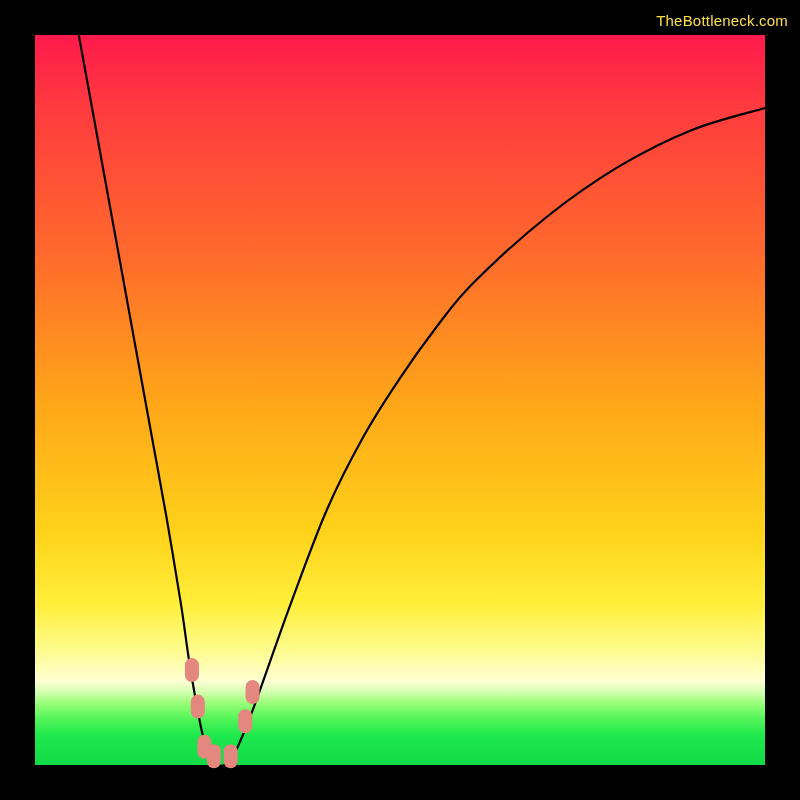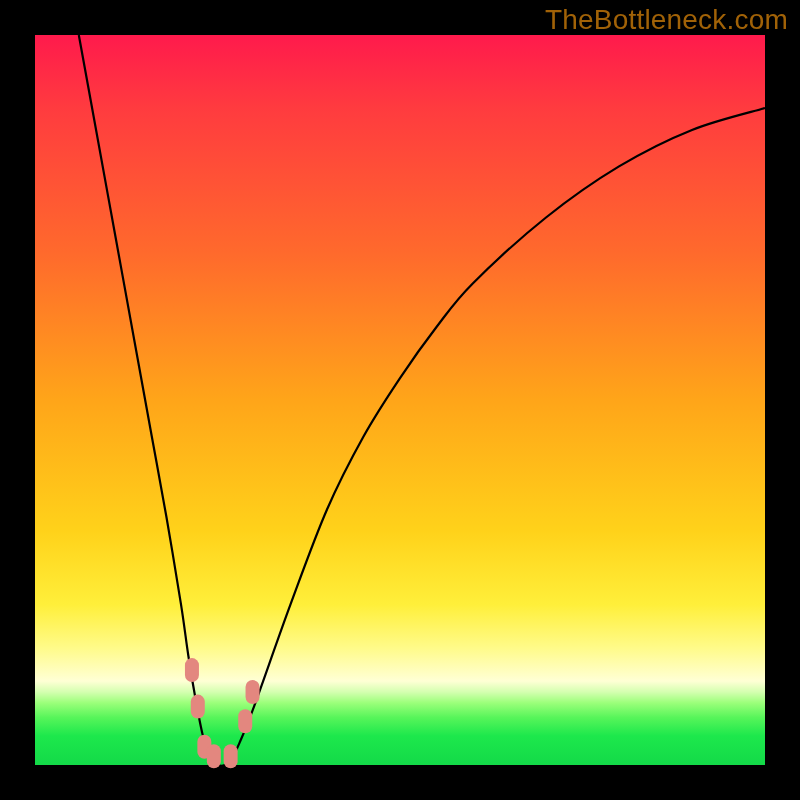--- a/index.html
+++ b/index.html
@@ -38,24 +38,24 @@
       #ffffd5 88.5%,
       #d4ffb0 90%,
       #9bff7a 91.5%,
       #57f55a 93.5%,
       #1de84c 96%,
       #13d948 100%
     );
   }
   .wm {
     position: absolute;
-    top: 4px;
+    top: 12px;
     right: 12px;
-    color: #a16207;
-    font-size: 28px;
+    color: #fde047;
+    font-size: 15px;
     font-weight: 500;
     letter-spacing: 0.2px;
   }
   svg.curve {
     position: absolute;
     left: 35px;
     top: 35px;
     width: 730px;
     height: 730px;
     overflow: visible;

